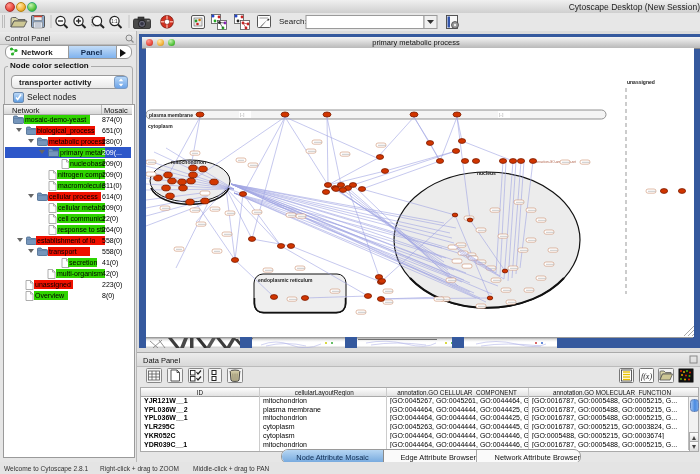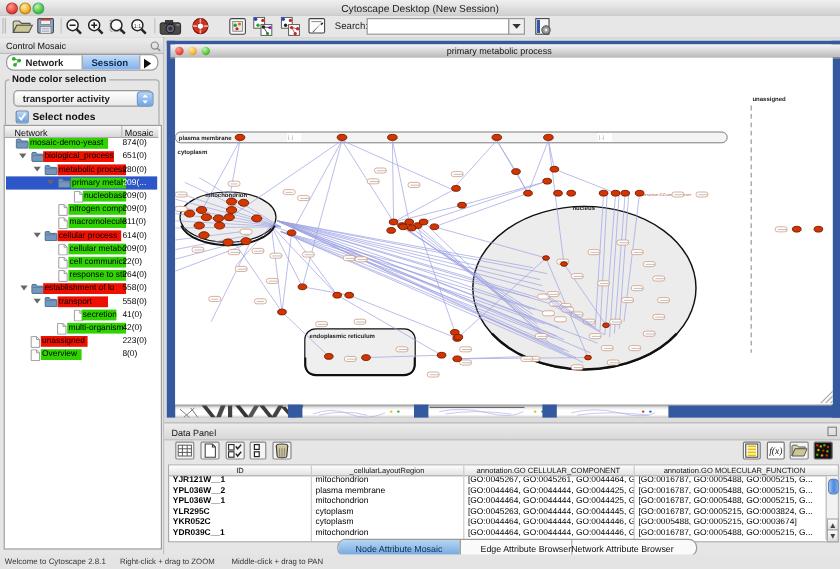--- a/index.html
+++ b/index.html
@@ -11,21 +11,21 @@
 <body>
 
 <div class="abs" style="left:0;top:0;width:700px;height:13px;
   background:linear-gradient(#f0f0f0,#cfcfcf);border-bottom:1px solid #8f8f8f;">
   <div class="abs" style="left:5px;top:2px;width:8px;height:8px;border-radius:50%;
     background:radial-gradient(circle at 35% 30%, #ff9a90,#ee4b40 60%,#b02015);border:0.5px solid #a33;"></div>
   <div class="abs" style="left:16px;top:2px;width:8px;height:8px;border-radius:50%;
     background:radial-gradient(circle at 35% 30%, #ffe9a8,#f5b53e 60%,#c07d10);border:0.5px solid #b8860b;"></div>
   <div class="abs" style="left:27px;top:2px;width:8px;height:8px;border-radius:50%;
     background:radial-gradient(circle at 35% 30%, #c6f2b2,#57c63e 60%,#2d8a1a);border:0.5px solid #3a7;"></div>
-  <div class="abs" style="left:0;top:2px;width:700px;text-align:center;font-size:8.5px;color:#222;">Cytoscape Desktop (New Session)</div>
+  <div class="abs" style="left:0;top:2px;width:700px;text-align:right;font-size:8.5px;color:#222;">Cytoscape Desktop (New Session)</div>
 </div>
 
 <div class="abs" id="toolbar" style="left:0;top:13px;width:700px;height:18px;background:#e7e7e7;border-bottom:1px solid #c0c0c0;">
   <div class="abs" style="left:2px;top:2px;width:1px;height:13px;background:#bbb;"></div>
   <div class="abs" style="left:4px;top:2px;width:1px;height:13px;background:#bbb;"></div>
 </div>
 
 <svg class="abs" style="left:0;top:13px;" width="700" height="18" viewBox="0 0 700 18">
 
   <g transform="translate(10,2)">
@@ -132,31 +132,31 @@
   <g transform="translate(446,2)">
     <rect x="0.5" y="0.5" width="11" height="13" fill="#f8f8f8" stroke="#444" stroke-width="0.9"></rect>
     <rect x="1.5" y="1.5" width="2.5" height="11" fill="#3355aa"></rect>
     <circle cx="9" cy="10" r="3.5" fill="#999" stroke="#333" stroke-width="0.7"></circle>
     <circle cx="9" cy="10" r="1.2" fill="#eee"></circle>
   </g>
 </svg>
 
 <div class="abs" style="left:0;top:31px;width:136px;height:431px;background:#e6e6e6;border-right:1px solid #b8b8b8;"></div>
 <div class="abs" style="left:0;top:32px;width:136px;height:12px;background:linear-gradient(#ececec,#d8d8d8);border-bottom:1px solid #bbb;">
-  <div class="abs" style="left:5px;top:2px;font-size:7.5px;color:#111;">Control Mosaic</div>
+  <div class="abs" style="left:5px;top:2px;font-size:7.5px;color:#111;">Control Panel</div>
   <svg class="abs" style="left:125px;top:2px;" width="9" height="9">
       <circle cx="4" cy="4" r="3" fill="none" stroke="#888" stroke-width="1"></circle>
       <line x1="6" y1="6" x2="8.5" y2="8.5" stroke="#888" stroke-width="1.2"></line>
     </svg>
 </div>
 
 <div class="abs" style="left:5px;top:45px;width:125px;height:12px;background:#fff;border:1px solid #9a9a9a;border-radius:6px;overflow:hidden;">
   <div class="abs" style="left:62px;top:0;width:47px;height:12px;background:linear-gradient(#c3dcf7,#7fb2ee);border-left:1px solid #9a9a9a;border-right:1px solid #9a9a9a;"></div>
   <div class="abs" style="left:0;top:1.5px;width:62px;text-align:center;font-size:8px;font-weight:bold;color:#222;">Network</div>
-  <div class="abs" style="left:62px;top:1.5px;width:47px;text-align:center;font-size:8px;font-weight:bold;color:#102a50;">Session</div>
+  <div class="abs" style="left:62px;top:1.5px;width:47px;text-align:center;font-size:8px;font-weight:bold;color:#102a50;">Panel</div>
   <div class="abs" style="left:114px;top:2.5px;width:0;height:0;border-left:6px solid #111;border-top:4px solid transparent;border-bottom:4px solid transparent;"></div>
 </div>
 <svg class="abs" style="left:9px;top:47px" width="10" height="9">
   <circle cx="2.5" cy="2" r="1.6" fill="#2ab02a"></circle>
     <circle cx="7" cy="3.5" r="1.6" fill="#2ab02a"></circle>
     <circle cx="3.5" cy="7" r="1.6" fill="#2ab02a"></circle>
   <line x1="2.5" y1="2" x2="7" y2="3.5" stroke="#2ab02a" stroke-width="0.8"></line>
     <line x1="7" y1="3.5" x2="3.5" y2="7" stroke="#2ab02a" stroke-width="0.8"></line>
 </svg>
 
@@ -171,21 +171,21 @@
         <path d="M6 9.5 L8.3 6.7 L3.7 6.7 Z" fill="#fff"></path>
       </svg>
   </div>
 </div>
 
 <div class="abs" style="left:13px;top:92px;width:9px;height:9px;background:linear-gradient(#bcd9f7,#5f9ce0);border:1px solid #6a8ab0;border-radius:2px;">
   <svg width="9" height="9" style="display:block">
       <path d="M2 4.5 L3.7 6.5 L7 1.5" fill="none" stroke="#fff" stroke-width="1.5"></path>
     </svg>
 </div>
-<div class="abs" style="left:27px;top:92px;font-size:8.5px;font-weight:bold;color:#111;">Select nodes</div>
+<div class="abs" style="left:27px;top:92px;font-size:8.5px;font-weight:normal;color:#111;">Select nodes</div>
 
 <div class="abs" style="left:3px;top:104px;width:130px;height:352px;background:#fff;border:1px solid #9a9a9a;"></div>
 <div class="abs" style="left:4px;top:105px;width:128px;height:9px;background:linear-gradient(#f7f7f7,#d7d7d7);border-bottom:1px solid #aaa;">
   <div class="abs" style="left:8px;top:0.5px;font-size:7.5px;color:#111;">Network</div>
   <div class="abs" style="left:100px;top:0.5px;font-size:7.5px;color:#111;">Mosaic</div>
   <div class="abs" style="left:97px;top:0;width:1px;height:9px;background:#bbb;"></div>
 </div>
 <div class="abs" id="tree" style="left:4px;top:115px;width:128px;height:200px;font-size:7px;color:#000;">
 <svg class="abs" style="left:9px;top:0px" width="11" height="9">
       <path d="M0.5 8 L0.5 2 Q0.5 1 1.5 1 L4 1 L5 2.5 L9.5 2.5 Q10.5 2.5 10.5 3.5 L10.5 8 Q10.5 8.5 9.5 8.5 L1.5 8.5 Q0.5 8.5 0.5 8 Z" fill="#7696bb" stroke="#46688e" stroke-width="0.8"></path>
@@ -772,20 +772,20 @@
         <div style="position:absolute;left:1.5px;top:3px;width:0;height:0;border-top:4px solid #444;border-left:2.5px solid transparent;border-right:2.5px solid transparent;"></div>
       </div>
 </div>
 </div>
 
 <div class="abs" style="left:281px;top:449px;width:298px;height:13px;background:#fafafa;border:1px solid #9a9a9a;border-radius:7px;overflow:hidden;font-size:7.4px;color:#111;">
   <div class="abs" style="left:0;top:0;width:101px;height:13px;background:linear-gradient(#b6d6f3,#73a7dd);border-right:1px solid #8a8a8a;"></div>
   <div class="abs" style="left:0;top:3px;width:101px;text-align:center;color:#0d2b52;">Node Attribute Mosaic</div>
   <div class="abs" style="left:101px;top:3px;width:93px;text-align:right;">Edge Attribute Browser</div>
   <div class="abs" style="left:194px;top:0;width:1px;height:13px;background:#aaa;"></div>
-  <div class="abs" style="left:194px;top:3px;width:104px;text-align:left;">Network Attribute Browser</div>
+  <div class="abs" style="left:194px;top:3px;width:104px;text-align:right;">Network Attribute Browser</div>
 </div>
 
 <div class="abs" style="left:0;top:462px;width:700px;height:12px;background:#e4e4e4;">
   <div class="abs" style="left:4px;top:3px;font-size:6.6px;color:#333;">Welcome to Cytoscape 2.8.1</div>
   <div class="abs" style="left:100px;top:3px;font-size:6.5px;color:#333;">Right-click + drag to ZOOM</div>
   <div class="abs" style="left:193px;top:3px;font-size:6.5px;color:#333;">Middle-click + drag to PAN</div>
 </div>
 
 </body></html>

